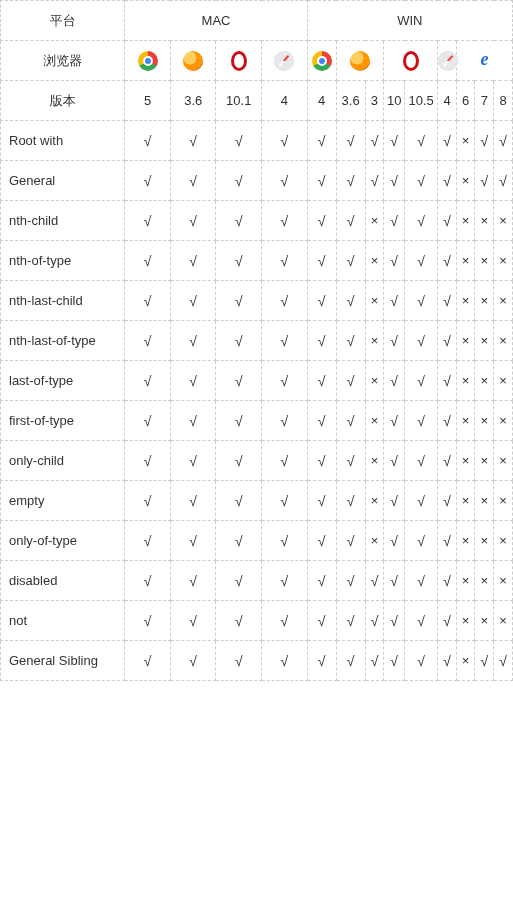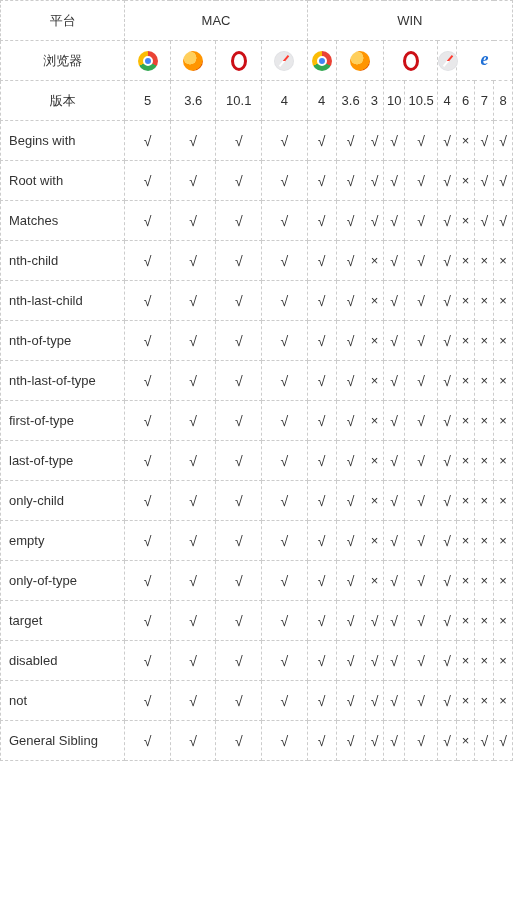--- a/index.html
+++ b/index.html
@@ -127,53 +127,37 @@
       <th>10</th>
       <th>10.5</th>
       <th>4</th>
       <th>6</th>
       <th>7</th>
       <th>8</th>
     </tr>
   </thead>
   <tbody id="tb">
       <tr>
-        <td class="lbl">Begins with</td>
-        <td class="mark">√</td>
-        <td class="mark">√</td>
-        <td class="mark">√</td>
-        <td class="mark">√</td>
-        <td class="mark">√</td>
-        <td class="mark">√</td>
-        <td class="mark">√</td>
-        <td class="mark">√</td>
-        <td class="mark">√</td>
-        <td class="mark">√</td>
-        <td class="cross">×</td>
-        <td class="mark">√</td>
-        <td class="mark">√</td>
-      </tr>
-      <tr>
         <td class="lbl">Root with</td>
         <td class="mark">√</td>
         <td class="mark">√</td>
         <td class="mark">√</td>
         <td class="mark">√</td>
         <td class="mark">√</td>
         <td class="mark">√</td>
         <td class="mark">√</td>
         <td class="mark">√</td>
         <td class="mark">√</td>
         <td class="mark">√</td>
         <td class="cross">×</td>
         <td class="mark">√</td>
         <td class="mark">√</td>
       </tr>
       <tr>
-        <td class="lbl">Matches</td>
+        <td class="lbl">General</td>
         <td class="mark">√</td>
         <td class="mark">√</td>
         <td class="mark">√</td>
         <td class="mark">√</td>
         <td class="mark">√</td>
         <td class="mark">√</td>
         <td class="mark">√</td>
         <td class="mark">√</td>
         <td class="mark">√</td>
         <td class="mark">√</td>
@@ -191,100 +175,100 @@
         <td class="mark">√</td>
         <td class="cross">×</td>
         <td class="mark">√</td>
         <td class="mark">√</td>
         <td class="mark">√</td>
         <td class="cross">×</td>
         <td class="cross">×</td>
         <td class="cross">×</td>
       </tr>
       <tr>
+        <td class="lbl">nth-of-type</td>
+        <td class="mark">√</td>
+        <td class="mark">√</td>
+        <td class="mark">√</td>
+        <td class="mark">√</td>
+        <td class="mark">√</td>
+        <td class="mark">√</td>
+        <td class="cross">×</td>
+        <td class="mark">√</td>
+        <td class="mark">√</td>
+        <td class="mark">√</td>
+        <td class="cross">×</td>
+        <td class="cross">×</td>
+        <td class="cross">×</td>
+      </tr>
+      <tr>
         <td class="lbl">nth-last-child</td>
         <td class="mark">√</td>
         <td class="mark">√</td>
         <td class="mark">√</td>
         <td class="mark">√</td>
         <td class="mark">√</td>
         <td class="mark">√</td>
         <td class="cross">×</td>
         <td class="mark">√</td>
         <td class="mark">√</td>
         <td class="mark">√</td>
         <td class="cross">×</td>
         <td class="cross">×</td>
         <td class="cross">×</td>
       </tr>
       <tr>
-        <td class="lbl">nth-of-type</td>
-        <td class="mark">√</td>
-        <td class="mark">√</td>
-        <td class="mark">√</td>
-        <td class="mark">√</td>
-        <td class="mark">√</td>
-        <td class="mark">√</td>
-        <td class="cross">×</td>
-        <td class="mark">√</td>
-        <td class="mark">√</td>
-        <td class="mark">√</td>
-        <td class="cross">×</td>
-        <td class="cross">×</td>
-        <td class="cross">×</td>
-      </tr>
-      <tr>
         <td class="lbl">nth-last-of-type</td>
         <td class="mark">√</td>
         <td class="mark">√</td>
         <td class="mark">√</td>
         <td class="mark">√</td>
         <td class="mark">√</td>
         <td class="mark">√</td>
         <td class="cross">×</td>
         <td class="mark">√</td>
         <td class="mark">√</td>
         <td class="mark">√</td>
         <td class="cross">×</td>
         <td class="cross">×</td>
         <td class="cross">×</td>
       </tr>
       <tr>
+        <td class="lbl">last-of-type</td>
+        <td class="mark">√</td>
+        <td class="mark">√</td>
+        <td class="mark">√</td>
+        <td class="mark">√</td>
+        <td class="mark">√</td>
+        <td class="mark">√</td>
+        <td class="cross">×</td>
+        <td class="mark">√</td>
+        <td class="mark">√</td>
+        <td class="mark">√</td>
+        <td class="cross">×</td>
+        <td class="cross">×</td>
+        <td class="cross">×</td>
+      </tr>
+      <tr>
         <td class="lbl">first-of-type</td>
         <td class="mark">√</td>
         <td class="mark">√</td>
         <td class="mark">√</td>
         <td class="mark">√</td>
         <td class="mark">√</td>
         <td class="mark">√</td>
         <td class="cross">×</td>
         <td class="mark">√</td>
         <td class="mark">√</td>
         <td class="mark">√</td>
         <td class="cross">×</td>
         <td class="cross">×</td>
         <td class="cross">×</td>
       </tr>
       <tr>
-        <td class="lbl">last-of-type</td>
-        <td class="mark">√</td>
-        <td class="mark">√</td>
-        <td class="mark">√</td>
-        <td class="mark">√</td>
-        <td class="mark">√</td>
-        <td class="mark">√</td>
-        <td class="cross">×</td>
-        <td class="mark">√</td>
-        <td class="mark">√</td>
-        <td class="mark">√</td>
-        <td class="cross">×</td>
-        <td class="cross">×</td>
-        <td class="cross">×</td>
-      </tr>
-      <tr>
         <td class="lbl">only-child</td>
         <td class="mark">√</td>
         <td class="mark">√</td>
         <td class="mark">√</td>
         <td class="mark">√</td>
         <td class="mark">√</td>
         <td class="mark">√</td>
         <td class="cross">×</td>
         <td class="mark">√</td>
         <td class="mark">√</td>
@@ -311,36 +295,20 @@
       </tr>
       <tr>
         <td class="lbl">only-of-type</td>
         <td class="mark">√</td>
         <td class="mark">√</td>
         <td class="mark">√</td>
         <td class="mark">√</td>
         <td class="mark">√</td>
         <td class="mark">√</td>
         <td class="cross">×</td>
-        <td class="mark">√</td>
-        <td class="mark">√</td>
-        <td class="mark">√</td>
-        <td class="cross">×</td>
-        <td class="cross">×</td>
-        <td class="cross">×</td>
-      </tr>
-      <tr>
-        <td class="lbl">target</td>
-        <td class="mark">√</td>
-        <td class="mark">√</td>
-        <td class="mark">√</td>
-        <td class="mark">√</td>
-        <td class="mark">√</td>
-        <td class="mark">√</td>
-        <td class="mark">√</td>
         <td class="mark">√</td>
         <td class="mark">√</td>
         <td class="mark">√</td>
         <td class="cross">×</td>
         <td class="cross">×</td>
         <td class="cross">×</td>
       </tr>
       <tr>
         <td class="lbl">disabled</td>
         <td class="mark">√</td>

